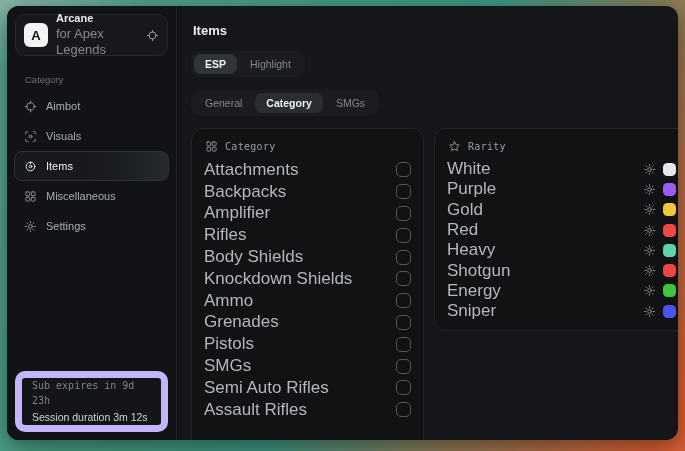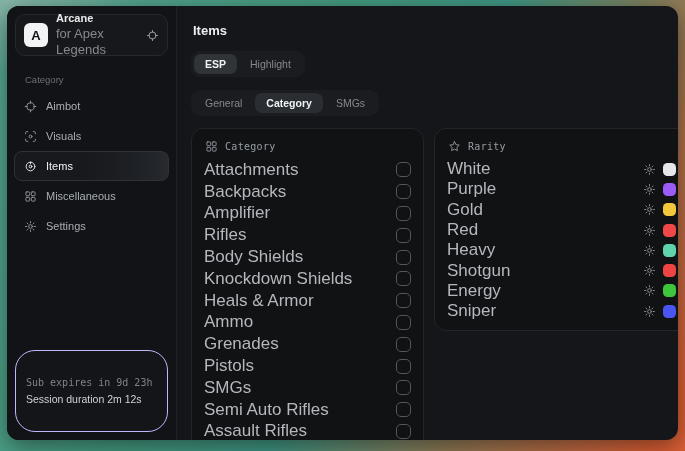--- a/index.html
+++ b/index.html
@@ -28,22 +28,22 @@
   .brand-sub{font-size:13px;color:#85898e;}
   .brand-action{color:#9aa0a5;display:flex;align-items:center;cursor:pointer;}
   .section-label{font-size:9.5px;color:#6b7075;margin:10px 0 6px 18px;}
   .nav{display:flex;flex-direction:column;gap:0;padding:0 7px;}
   .nav-item{display:flex;align-items:center;gap:9px;height:28px;padding:0 9px;border-radius:8px;
     border:1px solid transparent;color:#a9aeb3;cursor:pointer;}
   .nav-item .icon{display:flex;align-items:center;color:#8d9297;}
   .nav-item.active{border-color:#2e3135;color:#f1f3f5;
     background:linear-gradient(90deg,#17191c 45%,#1e2125 80%,#272b30);}
   .nav-item.active .icon{color:#e8eaec;}
-  .session-card{position:absolute;left:8px;right:8px;bottom:8px;border:1px solid #c4b5fd;
-    border-radius:20px;background:#131518;padding:24px 10px;line-height:1.55;}
+  .session-card{position:absolute;left:8px;right:8px;bottom:8px;border:7px solid #c4b5fd;
+    border-radius:10px;background:#131518;padding:0 10px;line-height:1.55;}
   .session-line1{font-family:"DejaVu Sans Mono",monospace;font-size:10px;color:#7e858b;}
   .session-line2{font-size:10.5px;color:#ced3d7;}
   
   .main{flex:1;padding:13px 14px;position:relative;}
   .page-title{font-size:13px;font-weight:bold;color:#eceef0;margin:4px 0 13px 2px;}
   .pill-group{display:inline-flex;background:#1a1c1f;border-radius:9px;padding:3px;gap:2px;}
   .pill{border:none;background:transparent;color:#84898e;font-size:10.5px;
     font-family:"Liberation Sans",sans-serif;padding:4px 11px;border-radius:7px;cursor:pointer;}
   .pill.active{background:#303338;color:#f0f2f4;font-weight:bold;}
   .toggle-row{margin-bottom:13px;}
@@ -136,21 +136,21 @@
                 <circle cx="12" cy="12" r="3.4"></circle>
                 <path d="M12 2.8v2.6M12 18.6v2.6M2.8 12h2.6M18.6 12h2.6M5.5 5.5l1.9 1.9M16.6 16.6l1.9 1.9M18.5 5.5l-1.9 1.9M7.4 16.6l-1.9 1.9"></path>
               </svg>
             </span>
     <span class="nav-label">Settings</span>
   </div>
         </nav>
 
       <div class="session-card">
         <div class="session-line1">Sub expires in 9d 23h</div>
-        <div class="session-line2">Session duration 2m 12s</div>
+        <div class="session-line2">Session duration 3m 12s</div>
       </div>
     </aside>
 
     <main class="main">
       <div class="page-title">Items</div>
 
       <div class="toggle-row">
         <div class="pill-group">
             <button class="pill active">ESP</button>
             <button class="pill">Highlight</button>
@@ -196,24 +196,20 @@
   </div>
               <div class="row cat-row">
     <span class="row-label">Body Shields</span>
     <span class="checkbox"></span>
   </div>
               <div class="row cat-row">
     <span class="row-label">Knockdown Shields</span>
     <span class="checkbox"></span>
   </div>
               <div class="row cat-row">
-    <span class="row-label">Heals &amp; Armor</span>
-    <span class="checkbox"></span>
-  </div>
-              <div class="row cat-row">
     <span class="row-label">Ammo</span>
     <span class="checkbox"></span>
   </div>
               <div class="row cat-row">
     <span class="row-label">Grenades</span>
     <span class="checkbox"></span>
   </div>
               <div class="row cat-row">
     <span class="row-label">Pistols</span>
     <span class="checkbox"></span>

